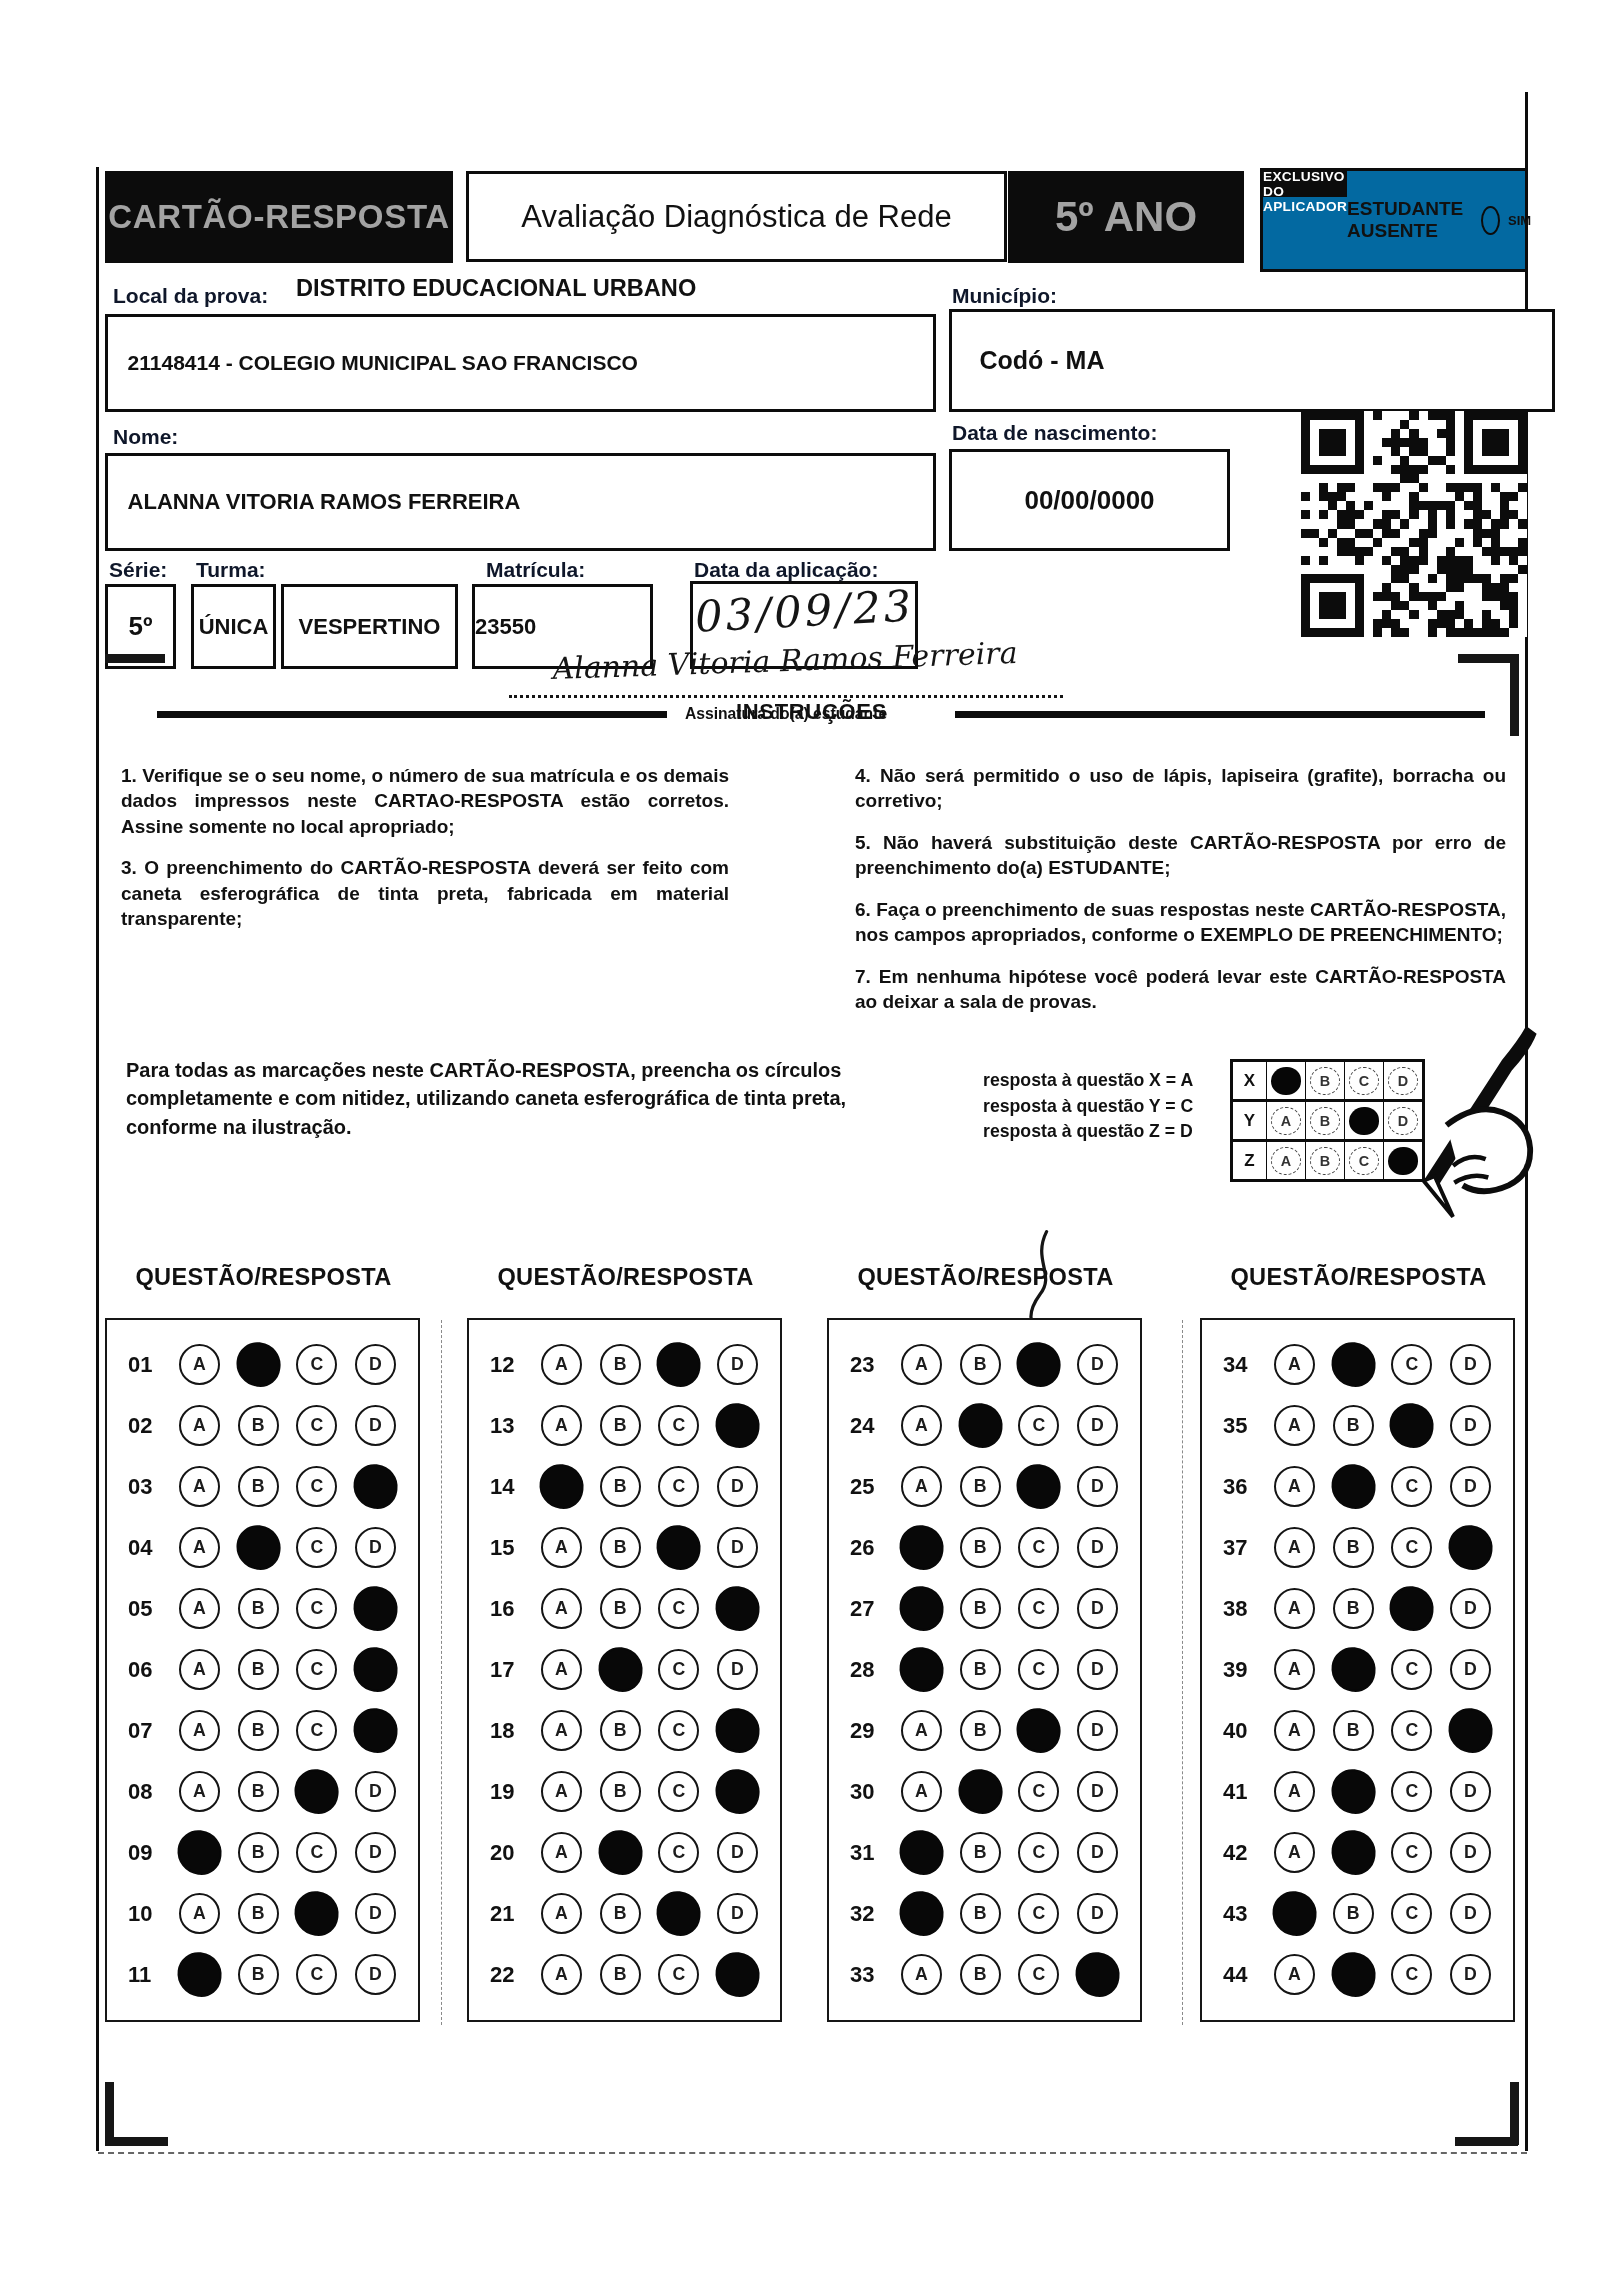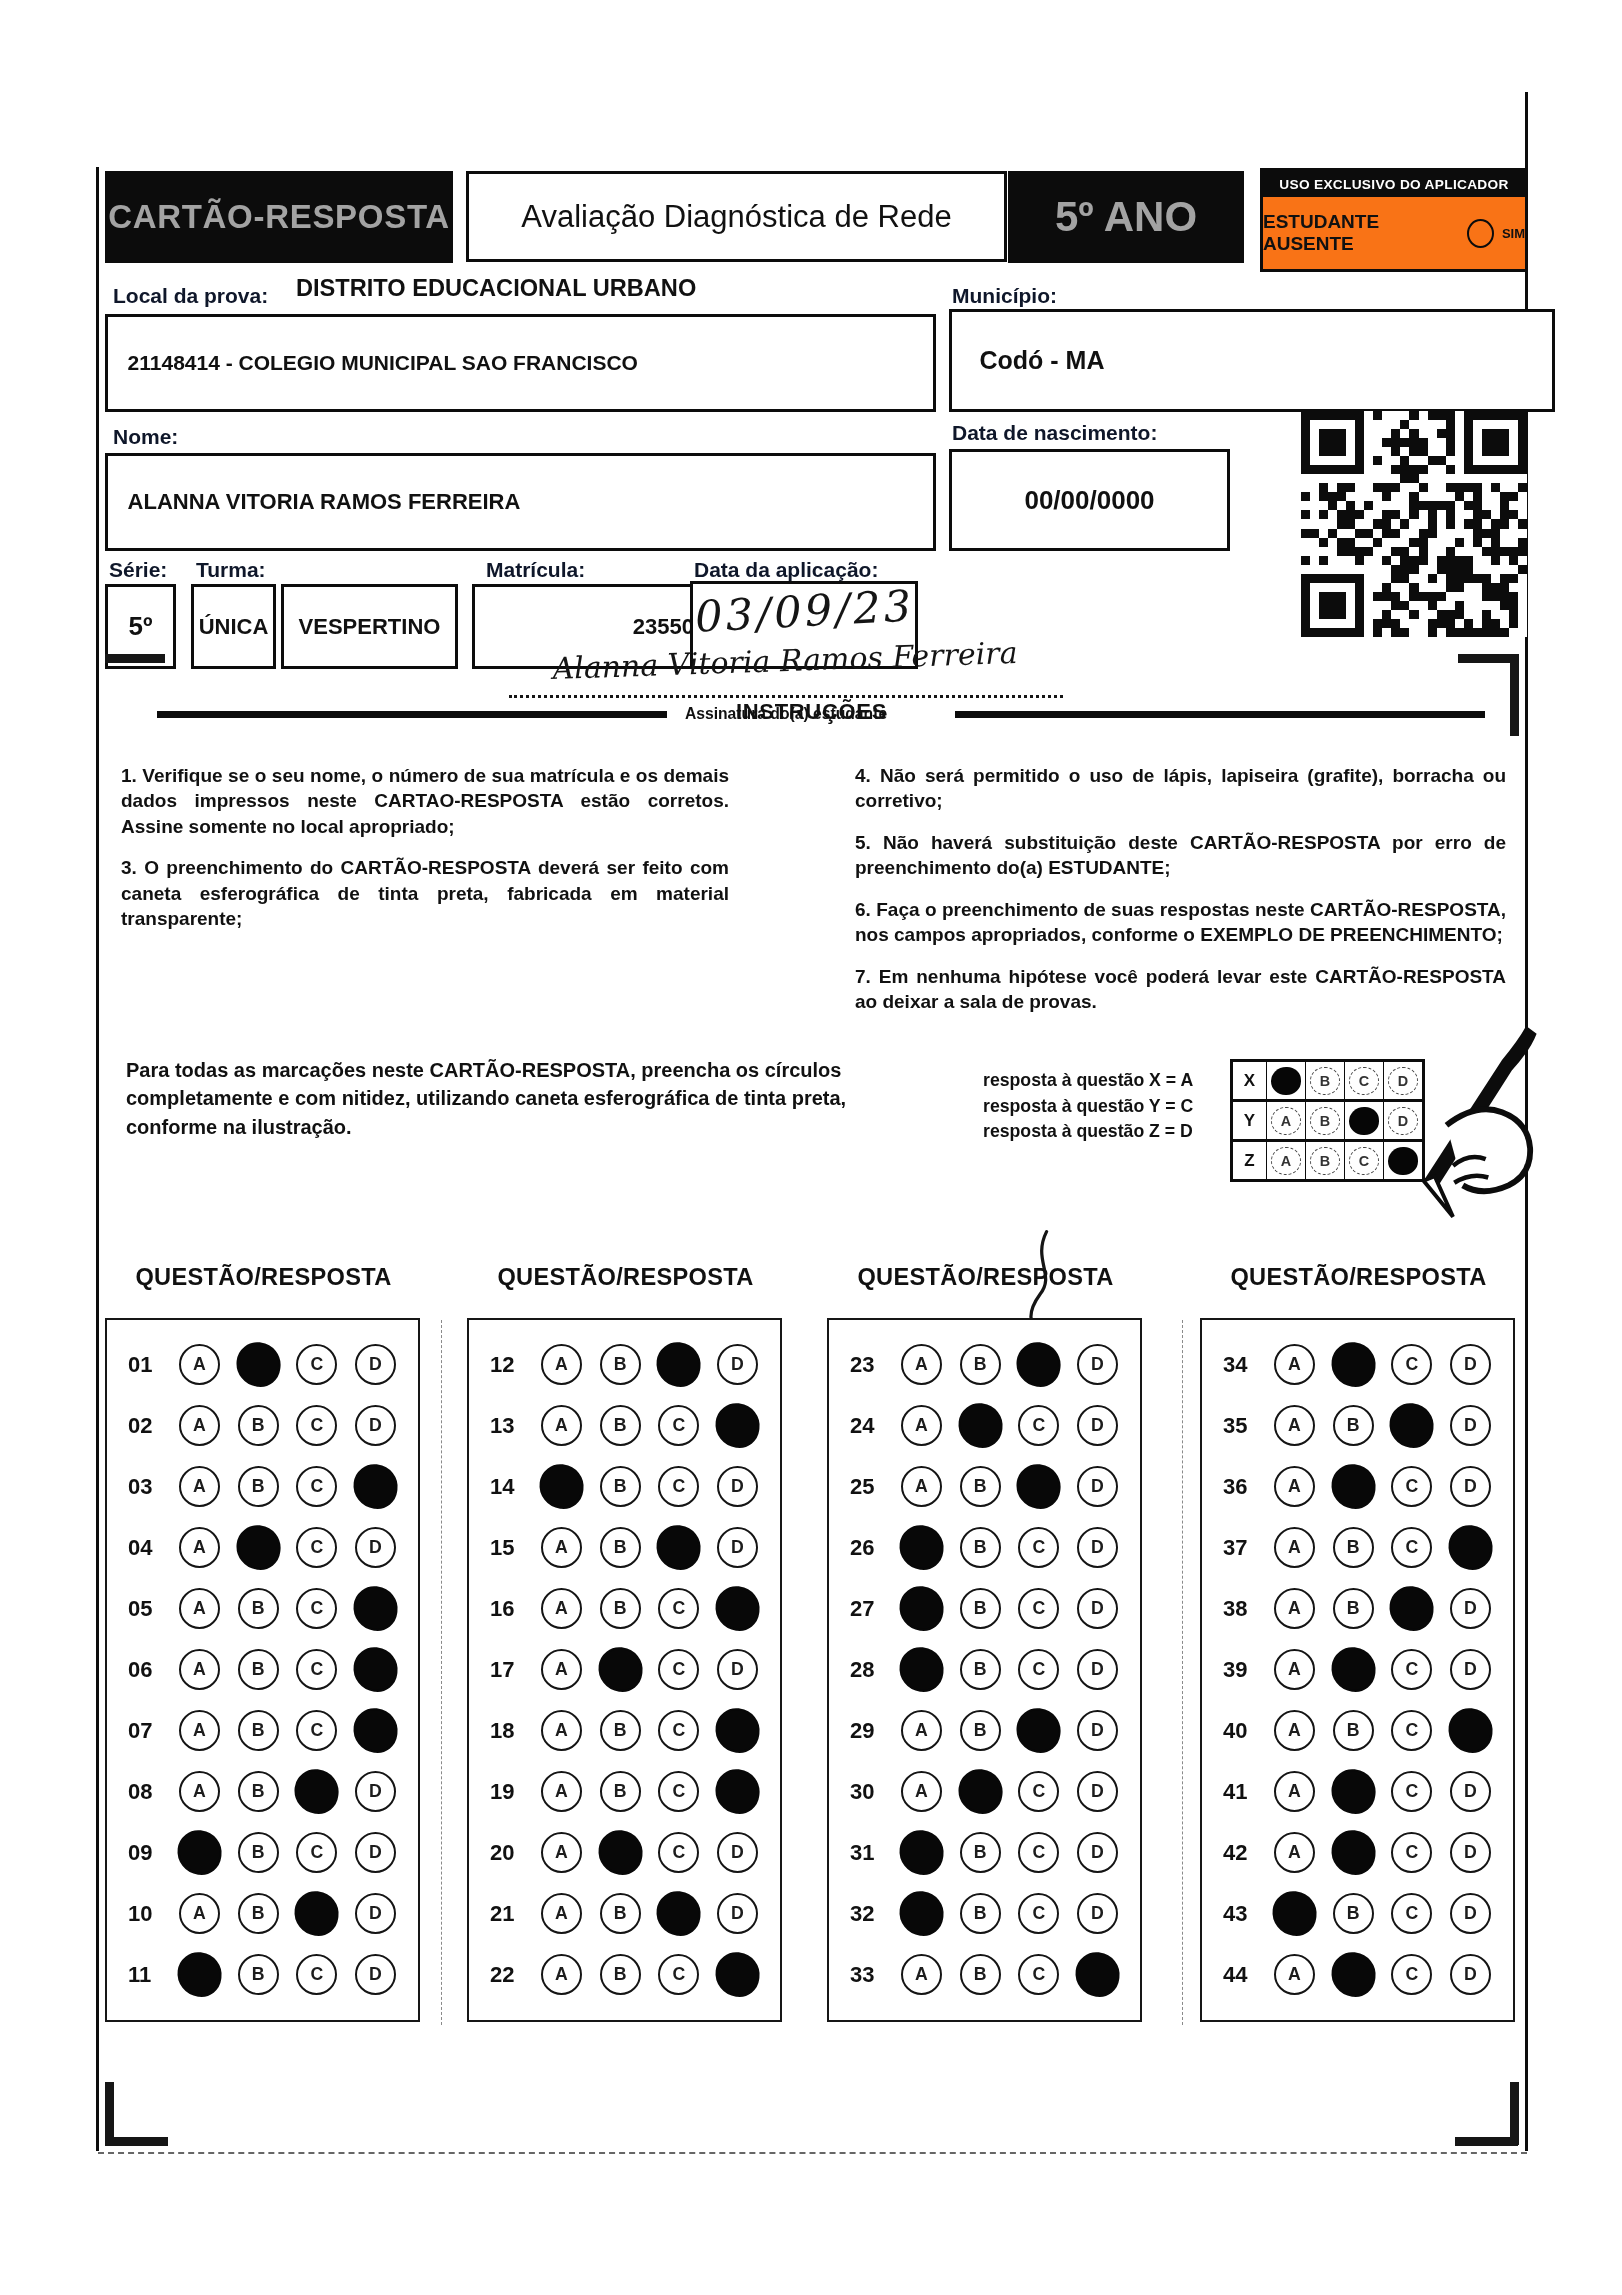--- a/index.html
+++ b/index.html
@@ -6,21 +6,21 @@
   .page{position:relative;width:1623px;height:2295px;background:#ffffff;
         font-family:"Liberation Sans","DejaVu Sans",sans-serif;color:#111;overflow:hidden;}
   .abs{position:absolute;}
   .bar{background:#0c0c0c;}
   
   .hdr-black{background:#0c0c0c;color:#a3a3a3;display:flex;align-items:center;justify-content:center;}
   .box-card{left:105px;top:171px;width:348px;height:92px;font-size:33px;font-weight:800;letter-spacing:0.7px;}
   .box-exam{left:466px;top:171px;width:535px;height:85px;border:3.3px solid #0c0c0c;background:#fff;
             display:flex;align-items:center;justify-content:center;font-size:31px;font-weight:400;}
   .box-grade{left:1008px;top:171px;width:236px;height:92px;font-size:42px;font-weight:800;}
-  .box-uso{left:1260px;top:168px;width:262px;height:98px;border:3.3px solid #0c0c0c;background:#f97316;display:flex;flex-direction:column;}
+  .box-uso{left:1260px;top:168px;width:262px;height:98px;border:3.3px solid #0c0c0c;background:#0369a1;display:flex;}
   .uso-bar{background:#0c0c0c;color:#fff;height:26px;display:flex;align-items:center;justify-content:center;
            font-size:13.7px;font-weight:700;letter-spacing:0.3px;}
   .uso-body{flex:1;display:flex;align-items:center;justify-content:center;gap:7.9px;}
   .uso-label{font-size:19px;font-weight:800;}
   .uso-circle{width:25px;height:25px;border:2px solid #0c0c0c;border-radius:50%;}
   .uso-sim{font-size:13px;font-weight:800;}
   
   .lbl{font-size:21px;font-weight:700;color:#0f172a;}
   .fieldbox{border:3.3px solid #0c0c0c;background:#fff;display:flex;align-items:center;}
   .fb-val{font-weight:800;}
@@ -332,21 +332,21 @@
 
   <div class="abs fieldbox" style="left:105px;top:584px;width:65px;height:79px;justify-content:center;">
     <span class="fb-val" style="font-size:26px;">5º</span>
   </div>
   <div class="abs fieldbox" style="left:191px;top:584px;width:79px;height:79px;justify-content:center;">
     <span class="fb-val" style="font-size:22px;">ÚNICA</span>
   </div>
   <div class="abs fieldbox" style="left:281px;top:584px;width:171px;height:79px;justify-content:center;">
     <span class="fb-val" style="font-size:22px;">VESPERTINO</span>
   </div>
-  <div class="abs fieldbox" style="left:472px;top:584px;width:175px;height:79px;justify-content:flex-end;padding-left:44px;">
+  <div class="abs fieldbox" style="left:472px;top:584px;width:175px;height:79px;justify-content:flex-start;">
     <span class="fb-val" style="font-size:22px;">23550</span>
   </div>
   <div class="abs fieldbox" style="left:690px;top:581px;width:222px;height:82px;"></div>
   <div class="abs hand" style="left:695px;top:585px;width:262px;font-size:43px;letter-spacing:3.3px;transform:rotate(-3deg);">03/09/23</div>
 
   <div class="abs hand" style="left:458px;top:643px;width:654px;text-align:center;font-size:30px;transform:rotate(-2deg);white-space:nowrap;">Alanna Vitoria Ramos Ferreira</div>
   <div class="abs sig-line" style="left:509px;top:666px;width:554px;height:29px;"></div>
   <div class="abs" style="left:509px;top:705px;width:554px;text-align:center;font-size:15.7px;font-weight:700;">Assinatura do(a) estudante</div>
 
   <div class="abs corner" style="left:105px;top:654px;width:60px;height:8.5px;"></div>

